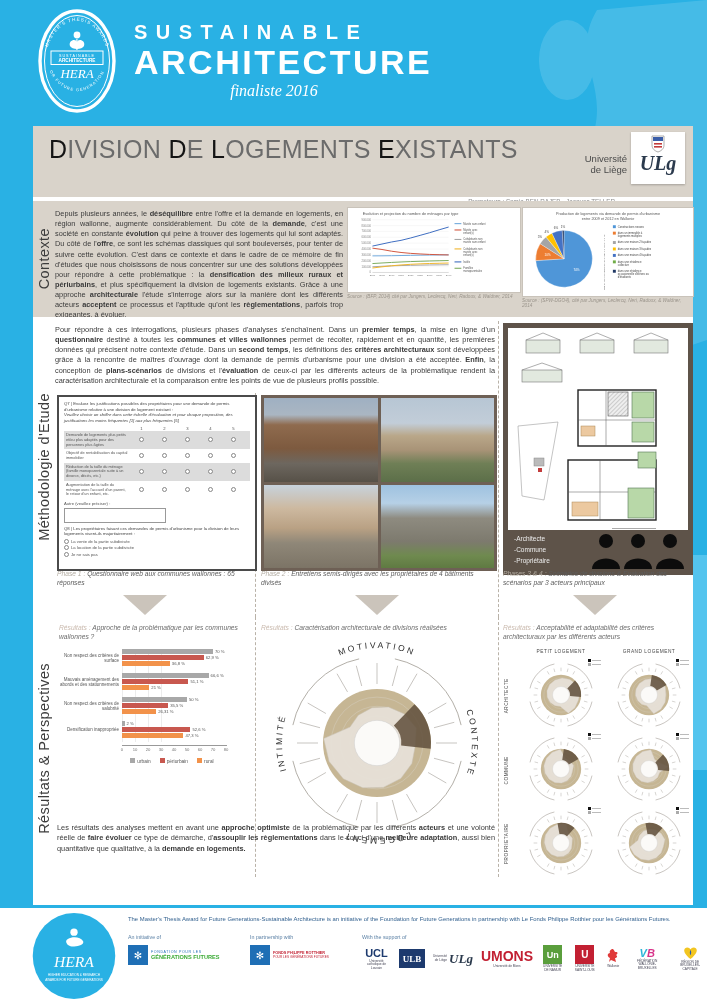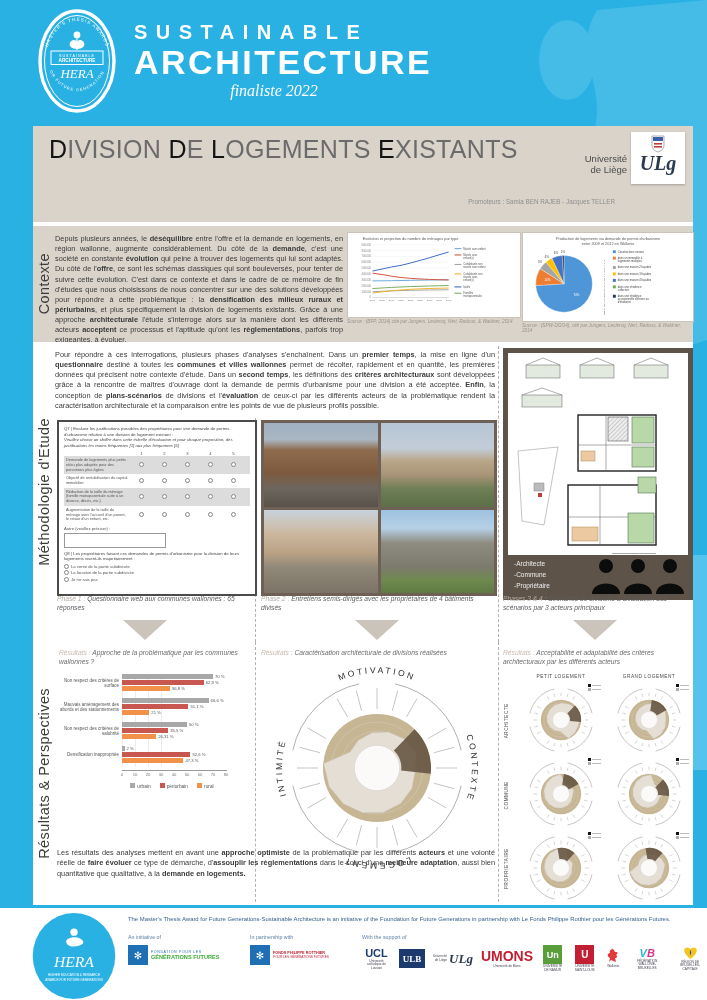--- a/index.html
+++ b/index.html
@@ -17,21 +17,21 @@
   .line2{font-size:34px;letter-spacing:2.5px;font-weight:bold;margin-top:1px;line-height:1;}
   .finalist{font-family:"Liberation Serif",serif;font-style:italic;font-size:16px;margin-top:3px;width:280px;text-align:center;}
   .lightwedge{position:absolute;right:0;top:555px;width:14px;height:215px;background:#54c4ee;}
   
   .main{position:absolute;left:33px;top:126px;width:660px;height:779px;background:#fff;}
   .sec{position:relative;width:660px;}
   .beige{background:#d9d3ca;}
   .vlabel{position:absolute;left:0;top:0;bottom:0;width:22px;display:flex;align-items:center;justify-content:center;}
   .vlabel span{writing-mode:vertical-rl;transform:rotate(180deg);font-size:14.5px;color:#3c3c3c;letter-spacing:.4px;white-space:nowrap;}
   
-  .masthead{height:96px;}
+  .masthead{height:71px;}
   .mh-titles{position:absolute;left:16px;top:9px;font-size:25px;letter-spacing:.3px;color:#6b6b6b;line-height:1.16;}
   .mh-author{position:absolute;left:17px;top:70px;}
   .mh-author .nm{font-size:7.5px;font-weight:bold;color:#3c3c3c;}
   .mh-author .aff{font-size:6.3px;color:#8a8a8a;margin-top:1px;}
   .mh-prom{position:absolute;right:78px;top:72px;font-size:6.3px;color:#8f8f8f;}
   .ulg{position:absolute;right:8px;top:6px;display:flex;align-items:flex-start;gap:4px;}
   .ulg-words{font-size:9.5px;color:#4a4a4a;text-align:right;margin-top:22px;line-height:1.15;}
   .ulg-box{width:54px;height:52px;background:#fff;box-shadow:0 1px 2px rgba(0,0,0,.25);display:flex;flex-direction:column;align-items:center;}
   .ulg-glyph{font-family:"Liberation Serif",serif;font-style:italic;font-weight:bold;font-size:20px;color:#2b3a4d;line-height:1;}
   
@@ -125,21 +125,21 @@
       <rect x="40.3" y="33" width="1.2" height="11" fill="#fff"></rect>
       <rect x="15" y="45" width="52" height="13.5" fill="none" stroke="#fff" stroke-width="1"></rect>
       <text x="41" y="50.6" font-size="3.7" letter-spacing="1" fill="#fff" text-anchor="middle">SUSTAINABLE</text>
       <text x="41" y="56.4" font-size="4.7" font-weight="bold" fill="#fff" text-anchor="middle">ARCHITECTURE</text>
       <text x="41" y="72" font-size="13" font-style="italic" font-family="Liberation Serif,serif" fill="#fff" text-anchor="middle">HERA</text>
       <text font-size="4" fill="#fff" letter-spacing="1"><textPath href="#bb" startOffset="50%" text-anchor="middle">FOR FUTURE GENERATIONS</textPath></text>
     </svg>
     <div class="banner-text">
       <div class="line1">SUSTAINABLE</div>
       <div class="line2">ARCHITECTURE</div>
-      <div class="finalist">finaliste 2022</div>
+      <div class="finalist">finaliste 2016</div>
     </div>
   </div>
   <div class="lightwedge"></div>
 
   <div class="main">
 
     <div class="sec beige masthead">
       <div class="mh-titles">
         <div><span class="dk">D</span><span>IVISION </span><span class="dk">D</span><span>E </span><span class="dk">L</span><span>OGEMENTS </span><span class="dk">E</span><span>XISTANTS</span></div>
       </div>

